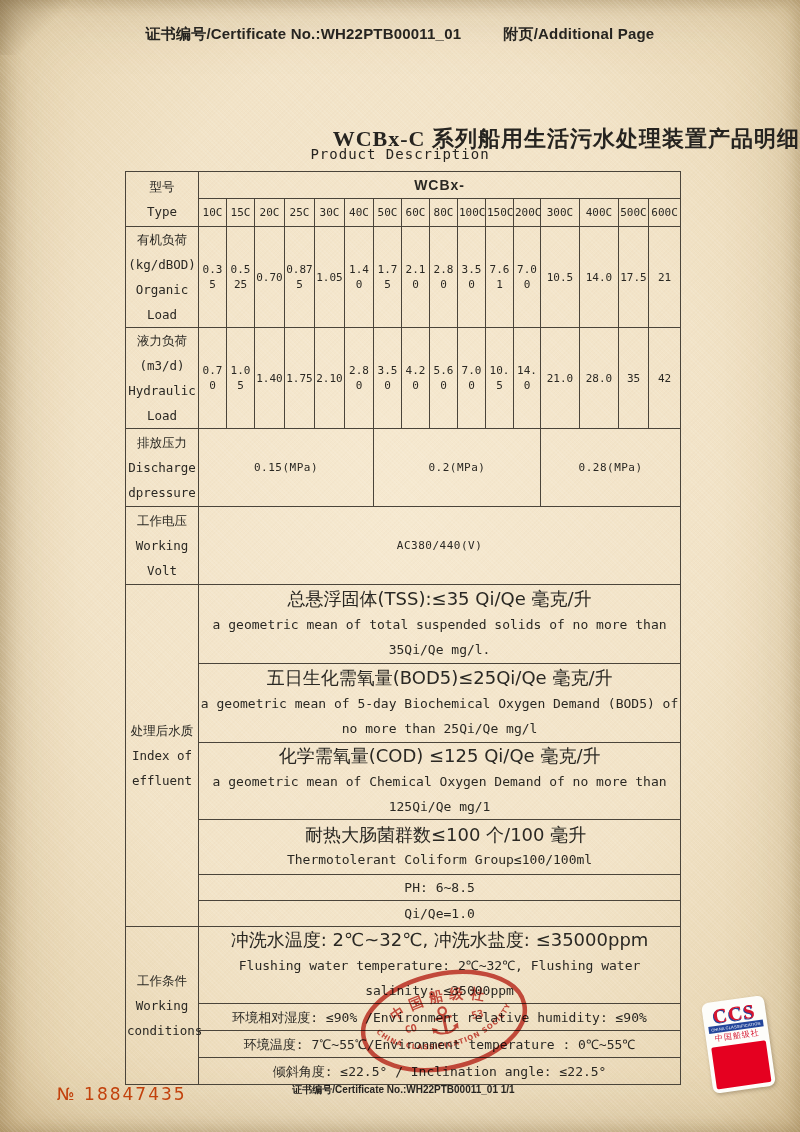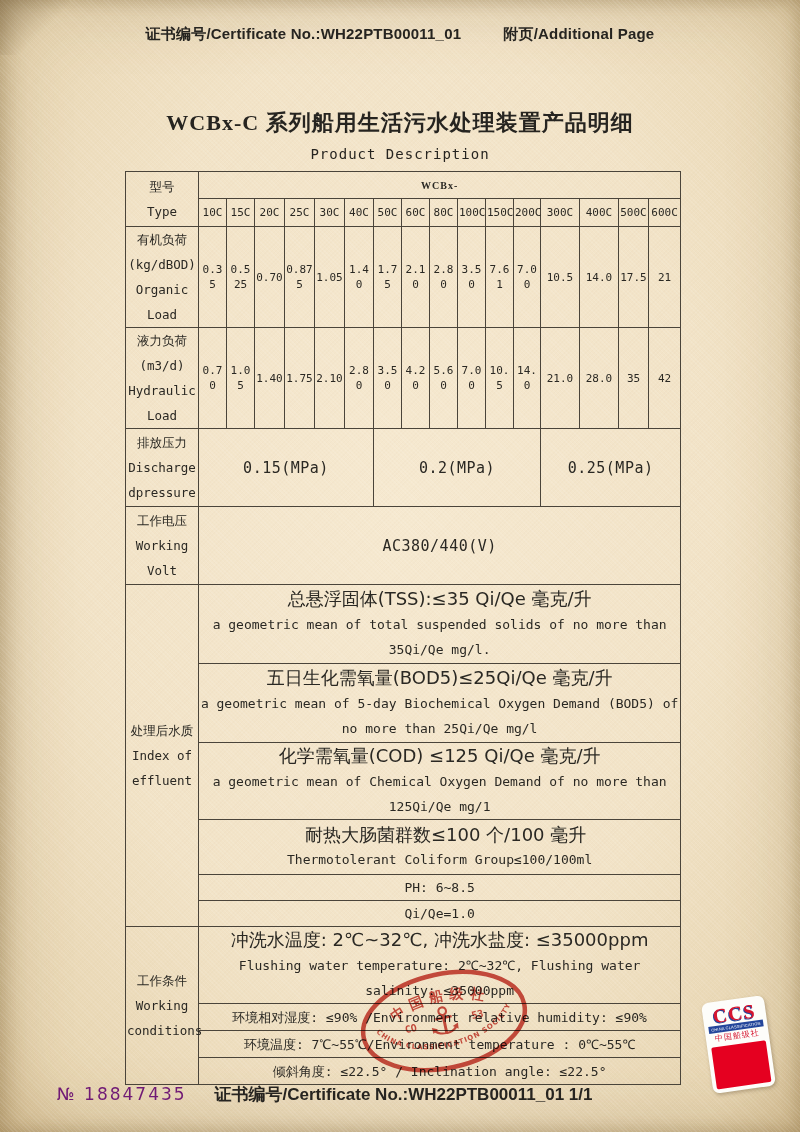--- a/index.html
+++ b/index.html
@@ -21,44 +21,44 @@
       repeating-linear-gradient(45deg, rgba(255,255,255,.35) 0 1px, transparent 1px 3px),
       repeating-linear-gradient(-45deg, rgba(160,130,80,.10) 0 1px, transparent 1px 3px);
   }
   .corner-fold{
     position:absolute;left:0;top:0;width:70px;height:55px;pointer-events:none;
     background:linear-gradient(135deg, rgba(90,70,40,.35), rgba(90,70,40,0) 60%);
   }
 
   .hdr{position:absolute;top:25px;left:0;width:800px;display:flex;justify-content:center;gap:42px;
        font-weight:bold;font-size:15px;letter-spacing:.2px;}
-  .title-cn{position:absolute;top:108px;left:0;width:800px;text-align:center;
+  .title-cn{position:absolute;top:124px;left:0;width:800px;text-align:right;
        font-family:"Liberation Serif",serif;font-weight:bold;font-size:22px;letter-spacing:1px;}
   .title-en{position:absolute;top:146px;left:0;width:800px;text-align:center;
        font-family:"DejaVu Sans Mono",monospace;font-size:14px;letter-spacing:1px;}
 
   table.spec{
     position:absolute;left:125px;top:171px;width:459px;
     border-collapse:collapse;table-layout:fixed;
     font-family:"DejaVu Sans Mono",monospace;font-size:11px;
   }
   table.spec td{border:1px solid #46403494;border:1px solid #4a443a;
     text-align:center;vertical-align:middle;padding:0 1px;color:#2a2823;}
   td.lbl{font-size:12.5px;white-space:pre-line;line-height:25px;}
-  td.series{font-size:10px;font-weight:bold;letter-spacing:1px;font-family:Liberation Serif, serif;}
+  td.series{font-size:14px;font-weight:bold;letter-spacing:1px;font-family:Liberation Sans, sans-serif;}
   td.model{font-size:11px;}
   td.val{word-break:break-all;line-height:15px;}
-  td.wide{font-size:15px;letter-spacing:.5px;}
+  td.wide{font-size:11px;letter-spacing:.5px;}
   .cn-line{display:block;font-size:18px;line-height:26px;font-family:"DejaVu Sans",sans-serif;}
   .en-line{display:block;font-size:13px;line-height:25px;}
   td.tight .cn-line{line-height:24px;padding-left:12px;}
 
   .footer-line{position:absolute;top:1083px;left:125px;width:557px;text-align:center;
-       font-weight:bold;font-size:17px;}
-  .serial{position:absolute;top:1084px;left:57px;color:#701a75;font-size:17px;
+       font-weight:bold;font-size:10px;}
+  .serial{position:absolute;top:1084px;left:57px;color:#c2410c;font-size:17px;
        letter-spacing:2px;font-family:"DejaVu Sans",sans-serif;}
 
   .seal{position:absolute;left:356px;top:968px;width:176px;height:106px;
        transform:rotate(-12deg);mix-blend-mode:multiply;opacity:.86;pointer-events:none;}
   .ccs-card{
     position:absolute;left:707px;top:999px;width:63px;height:91px;
     background:#fdfdfa;border-radius:7px;transform:rotate(-8deg);
     box-shadow:1px 2px 4px rgba(90,70,40,.35);
     display:flex;flex-direction:column;align-items:center;padding:5px 4px 4px 4px;box-sizing:border-box;
   }
@@ -171,21 +171,21 @@
     <td class="val">28.0</td>
     <td class="val">35</td>
     <td class="val">42</td>
   </tr>
   <tr style="height:78px">
     <td class="lbl">排放压力
 Discharge
 dpressure</td>
     <td class="wide" colspan="6">0.15(MPa)</td>
     <td class="wide" colspan="6">0.2(MPa)</td>
-    <td class="wide" colspan="4">0.25(MPa)</td>
+    <td class="wide" colspan="4">0.28(MPa)</td>
   </tr>
   <tr style="height:78px">
     <td class="lbl">工作电压
 Working
 Volt</td>
     <td class="wide" colspan="16">AC380/440(V)</td>
   </tr>
   <tr style="height:79px">
     <td class="lbl" rowspan="6">处理后水质
 Index of

